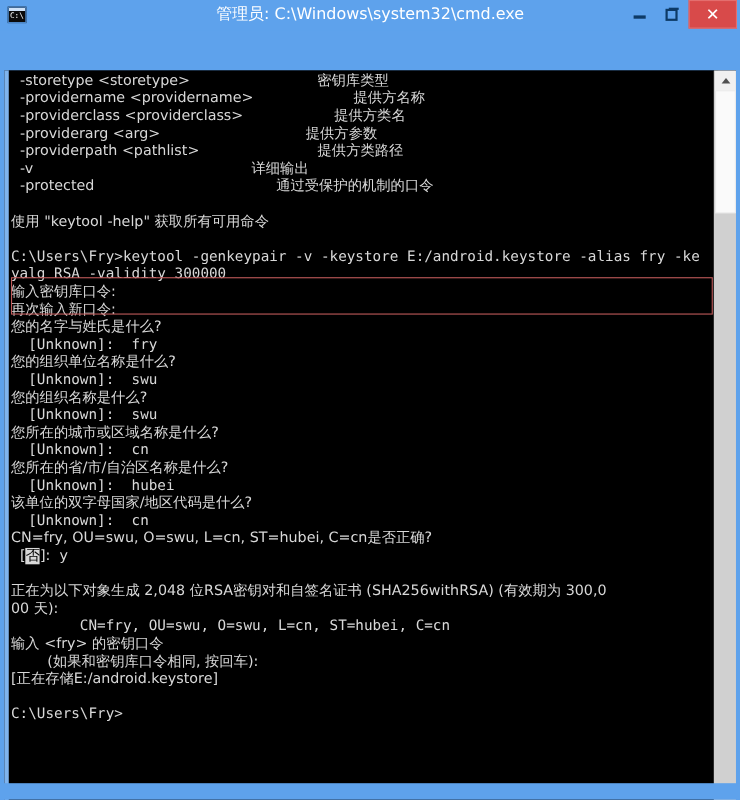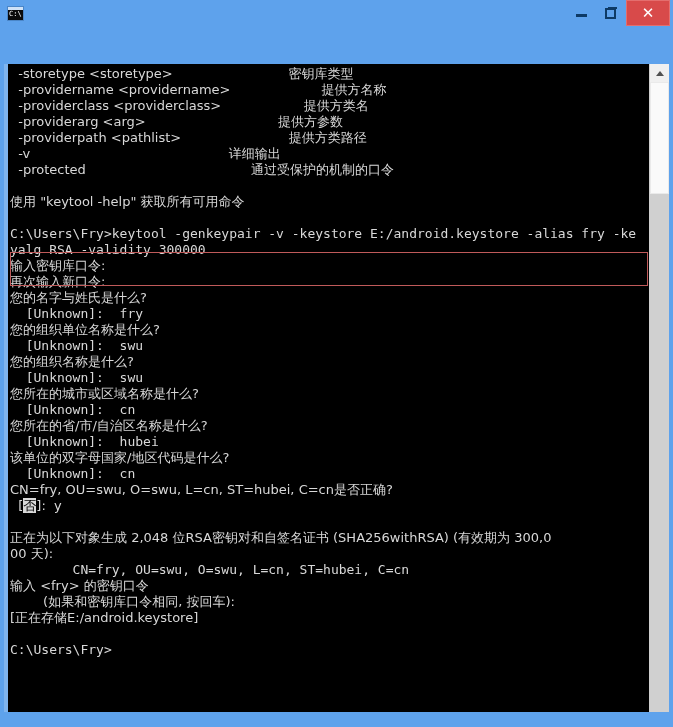--- a/index.html
+++ b/index.html
@@ -236,20 +236,21 @@
 </head>
 <body>
 
 <div class="window">
 
   <div class="titlebar">
     <div class="title-icon">
       <div class="icon-bar"></div>
       <div class="icon-text">C:\</div>
     </div>
+    <div class="title-text">管理员: C:\Windows\system32\cmd.exe</div>
 
     <div class="winbtn btn-min">
       <div class="glyph-min"></div>
     </div>
     <div class="winbtn btn-max">
       <div class="glyph-max"></div>
     </div>
     <div class="winbtn btn-close">
       <div class="glyph-close">✕</div>
     </div>

